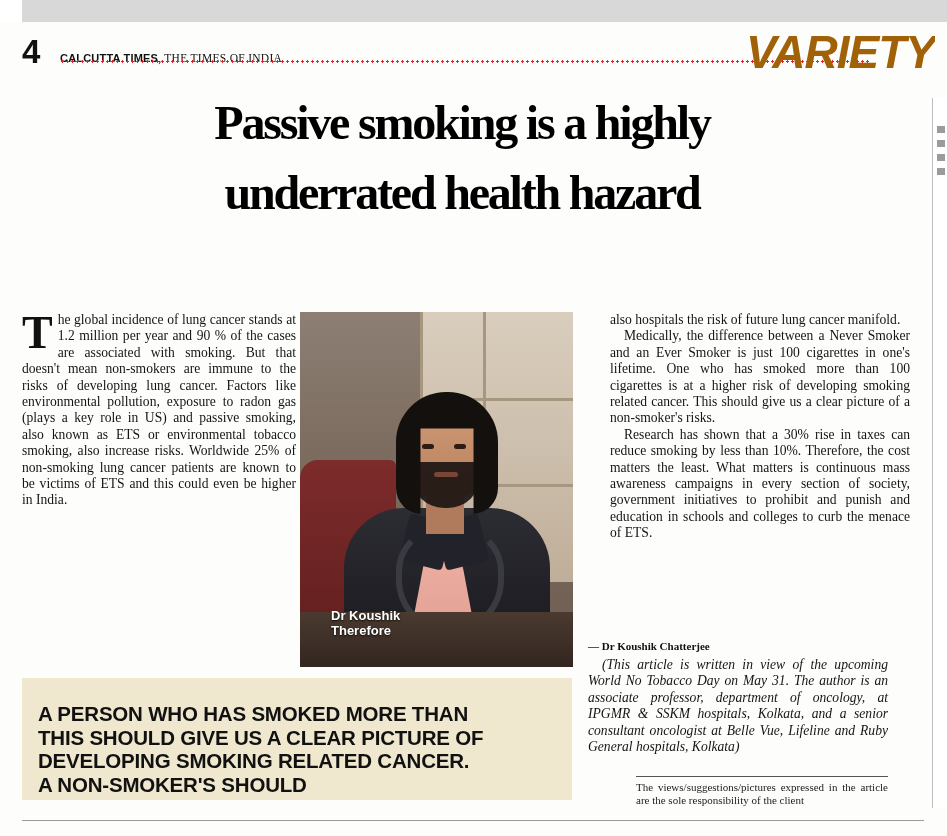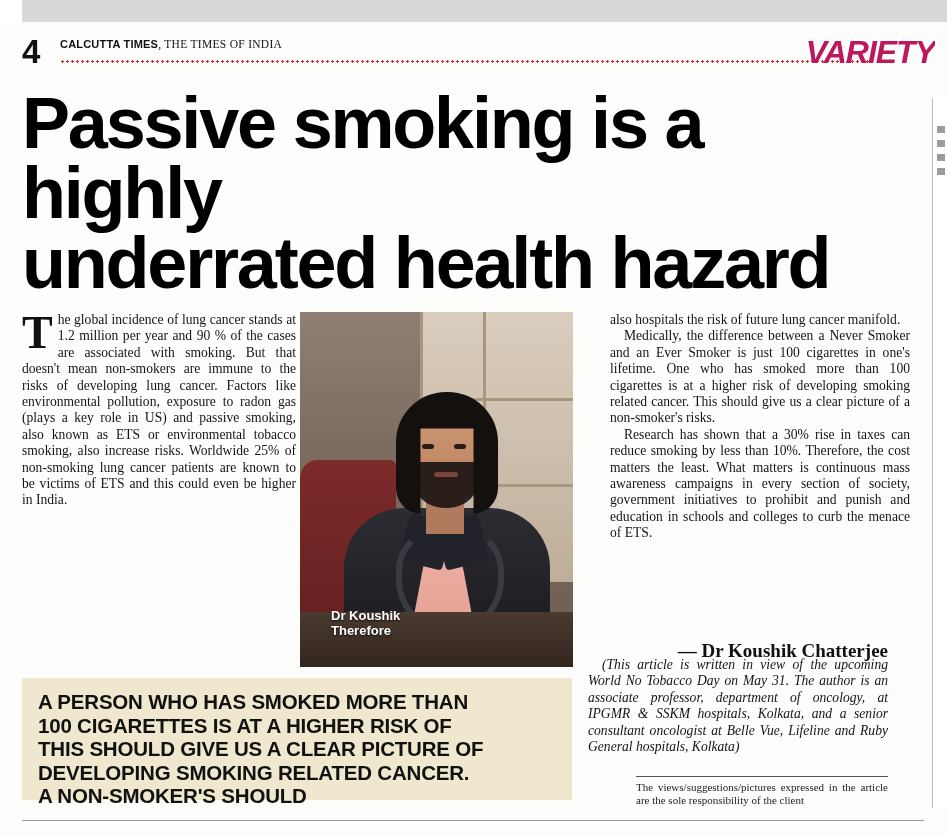--- a/index.html
+++ b/index.html
@@ -50,21 +50,21 @@
     font-family: "Liberation Sans", sans-serif;
     font-weight: bold;
     font-size: 33px;
     line-height: 33px;
     letter-spacing: -1px;
     color: #111;
   }
   .masthead-text {
     position: absolute;
     left: 38px;
-    top: 5px;
+    top: 19px;
     font-family: "Liberation Serif", serif;
     font-size: 11.5px;
     letter-spacing: 0.3px;
     color: #111;
     white-space: nowrap;
     text-align: center;
   }
   .masthead-text .brand {
     font-family: "Liberation Sans", sans-serif;
     font-weight: bold;
@@ -81,24 +81,24 @@
     background-size: 5px 3px;
     background-repeat: repeat-x;
   }
   .variety {
     position: absolute;
     right: -8px;
     top: 2px;
     font-family: "Liberation Sans", sans-serif;
     font-weight: bold;
     font-style: italic;
-    font-size: 32px;
+    font-size: 46px;
     line-height: 34px;
     letter-spacing: -1px;
-    color: #be185d;
+    color: #a16207;
     white-space: nowrap;
     overflow: hidden;
   }
   
   .right-sliver {
     position: absolute;
     top: 98px;
     right: 0;
     width: 14px;
     height: 710px;
@@ -111,26 +111,27 @@
     width: 8px;
     height: 7px;
     background: #9b9b9b;
   }
   
   .headline {
     position: absolute;
     left: 22px;
     top: 88px;
     width: 880px;
-    font-family: Liberation Sans, sans-serif;
-    font-weight: bold;
-    font-size: 72px;
+    font-family: Liberation Serif, serif;
+    font-weight: bold;
+    font-size: 48px;
     line-height: 70px;
     letter-spacing: -2.2px;
     color: #000;
+    text-align: center;
   }
   .headline .l2 { display: block; }
   
   .body-area {
     position: absolute;
     left: 22px;
     top: 312px;
     width: 888px;
   }
   .col {
@@ -255,41 +256,40 @@
     text-shadow: 0 1px 2px rgba(0,0,0,.85);
   }
   
   .pullquote {
     position: absolute;
     left: 22px;
     top: 678px;
     width: 550px;
     height: 122px;
     background: #efe8cf;
-    padding: 12px 16px 0 16px;
+    padding: 24px 16px 0 16px;
     box-sizing: border-box;
   }
   .pullquote-text {
     font-family: "Liberation Sans", sans-serif;
     font-weight: bold;
     font-size: 20.5px;
     line-height: 23.5px;
     letter-spacing: -0.2px;
     color: #111;
   }
   
   .byline {
     position: absolute;
     left: 588px;
     top: 640px;
     width: 300px;
-    text-align: right;
-    font-family: "Liberation Serif", serif;
-    font-weight: bold;
-    font-size: 19px;
+    font-family: "Liberation Serif", serif;
+    font-weight: bold;
+    font-size: 11px;
     color: #111;
   }
   .note {
     position: absolute;
     left: 588px;
     top: 657px;
     width: 300px;
     font-family: "Liberation Serif", serif;
     font-style: italic;
     font-size: 13.6px;
@@ -398,21 +398,20 @@
   <div class="note">
     <p>(This article is written in view of the upcoming World No Tobacco Day on May 31. The author is an associate professor, department of oncology, at IPGMR &amp; SSKM hospitals, Kolkata, and a senior consultant oncologist at Belle Vue, Lifeline and Ruby General hospitals, Kolkata)</p>
   </div>
 
   <div class="disclaimer-rule"></div>
   <div class="disclaimer">The views/suggestions/pictures expressed in the article are the sole responsibility of the client</div>
 
   <div class="pullquote">
     <div class="pullquote-text">
       <div>A PERSON WHO HAS SMOKED MORE THAN</div>
-      <div>100 CIGARETTES IS AT A HIGHER RISK OF</div>
       <div>THIS SHOULD GIVE US A CLEAR PICTURE OF</div>
       <div>DEVELOPING SMOKING RELATED CANCER.</div>
       <div>A NON-SMOKER'S SHOULD</div>
     </div>
   </div>
 
   <div class="bottom-rule"></div>
 
 </div>
 

